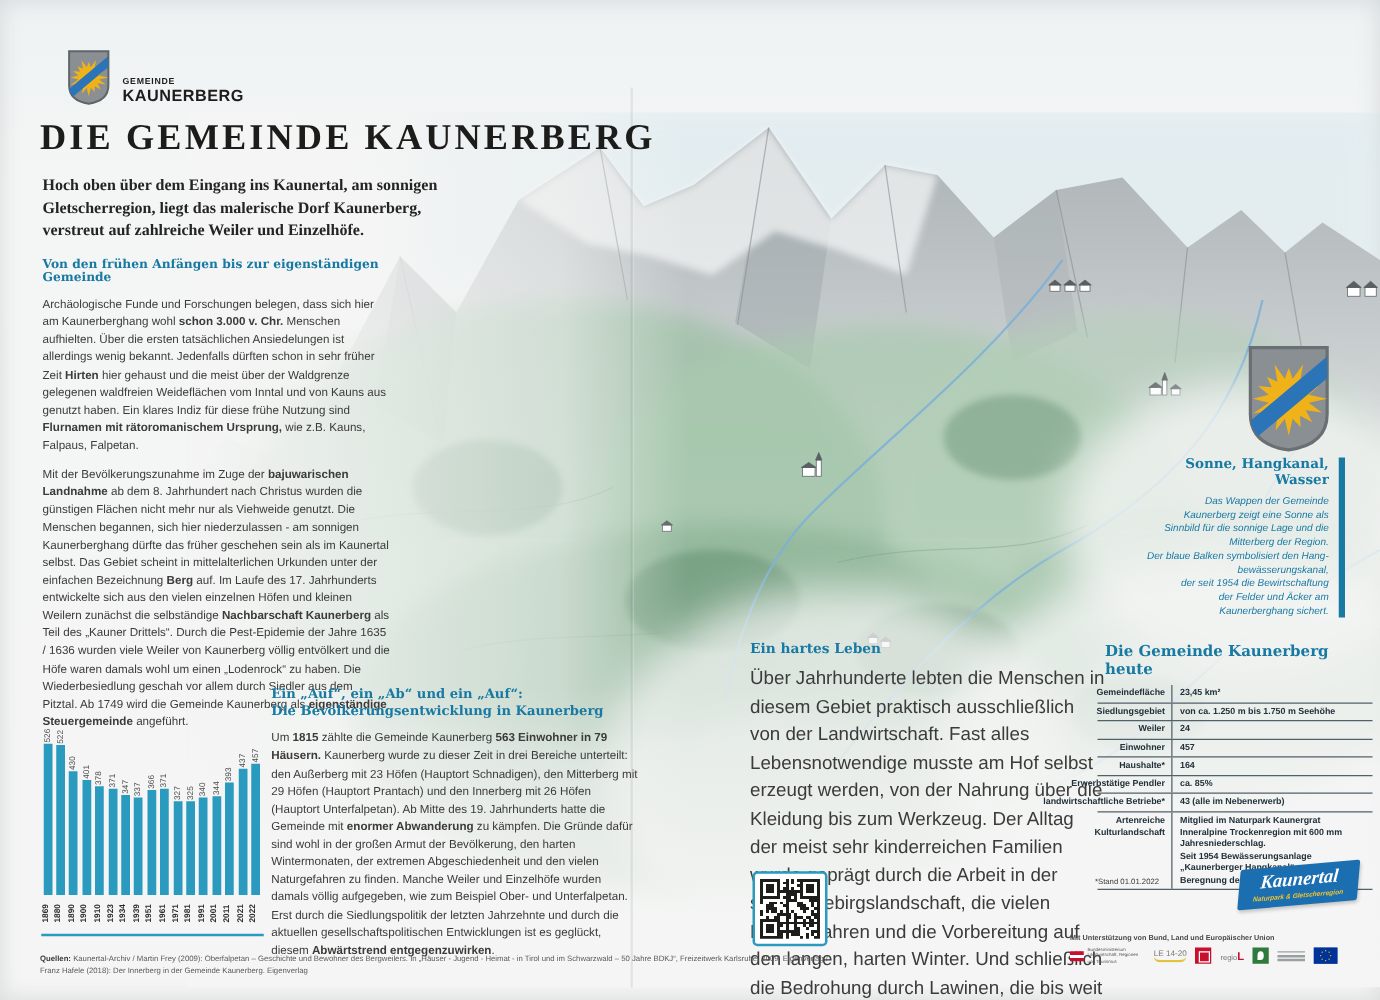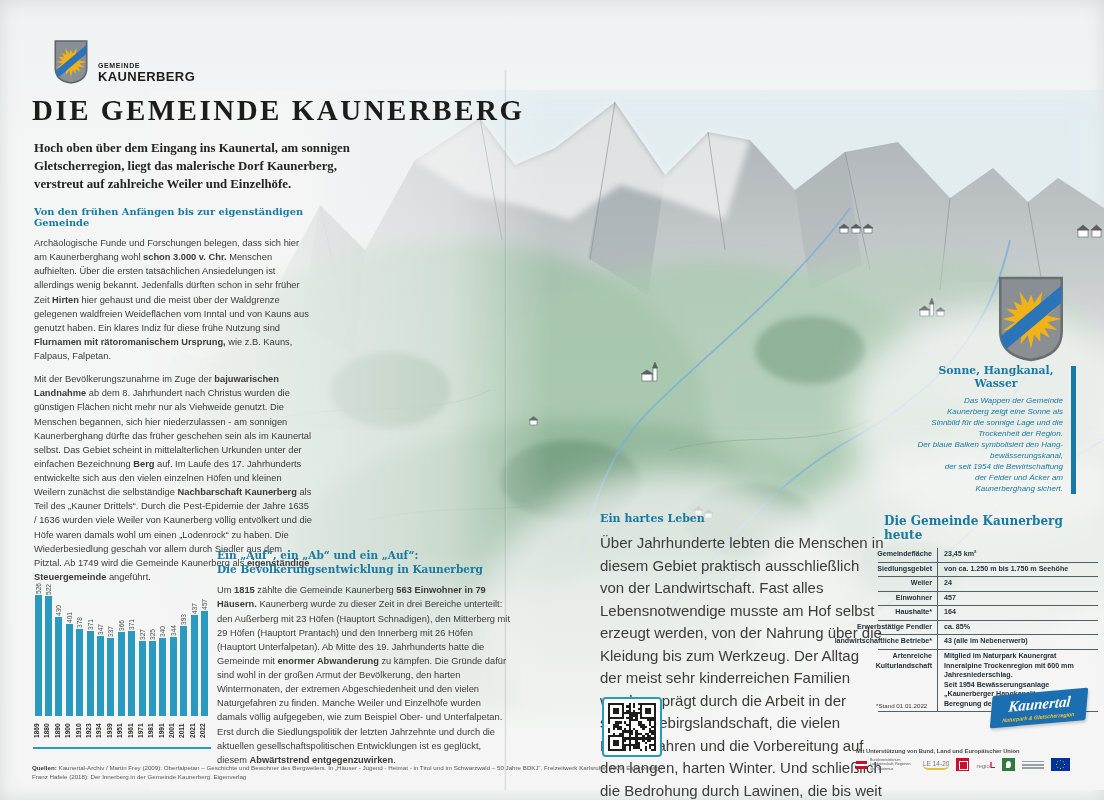--- a/index.html
+++ b/index.html
@@ -46,21 +46,21 @@
   .cbar { width:7px; background:#2A9BBE; }
   .cyears { display:flex; margin-top:3px; height:24px; }
   .cyear { width:10.4px; writing-mode:vertical-rl; transform:rotate(180deg); font-size:6.6px;
            font-weight:bold; color:#2c2c2b; display:flex; justify-content:center; }
   .cbase { width:178px; height:1.5px; background:#2A9BBE; margin-top:4px; }
 
   
   .coat-arms { position:absolute; left:998px; top:276px; }
   .coat-block { position:absolute; left:905px; top:364px; width:172px; display:flex; align-items:stretch; }
   .coat-texts { width:158px; text-align:right; }
-  .coat-block .sec-h { font-size:10.8px; margin-bottom:5px; text-align:center; margin-left:24px; }
+  .coat-block .sec-h { font-size:10.8px; margin-bottom:5px; text-align:right; margin-left:24px; }
   .coat-lines { font-size:8px; font-style:italic; color:#1879A3; line-height:1.38; font-weight:500; }
   .coat-bar { width:5px; background:#1879A3; margin-left:8px; margin-top:2px; }
 
   
   .today { position:absolute; left:878px; top:514px; width:220px; }
   .today .sec-h { font-size:12px; margin-bottom:6px; margin-left:6px; }
   .trow { display:flex; border-bottom:1px solid #51616a; }
   .tlbl { position:relative; width:60px; border-right:1.5px solid #51616a; min-height:13px; }
   .tlbl .ltxt { position:absolute; right:5px; top:2px; white-space:pre; text-align:right;
                 font-size:7.1px; font-weight:bold; color:#22313a; line-height:1.35; }
@@ -384,21 +384,21 @@
       </g>
     </svg>
   </div>
   <div class="coat-block">
     <div class="coat-texts">
       <h3 class="sec-h">Sonne, Hangkanal, Wasser</h3>
       <div class="coat-lines">
           <div>Das Wappen der Gemeinde</div>
           <div>Kaunerberg zeigt eine Sonne als</div>
           <div>Sinnbild für die sonnige Lage und die</div>
-          <div>Trockenheit der Region.</div>
+          <div>Mitterberg der Region.</div>
           <div>Der blaue Balken symbolisiert den Hang-</div>
           <div>bewässerungskanal,</div>
           <div>der seit 1954 die Bewirtschaftung</div>
           <div>der Felder und Äcker am</div>
           <div>Kaunerberghang sichert.</div>
         </div>
     </div>
     <div class="coat-bar"></div>
   </div>
 

